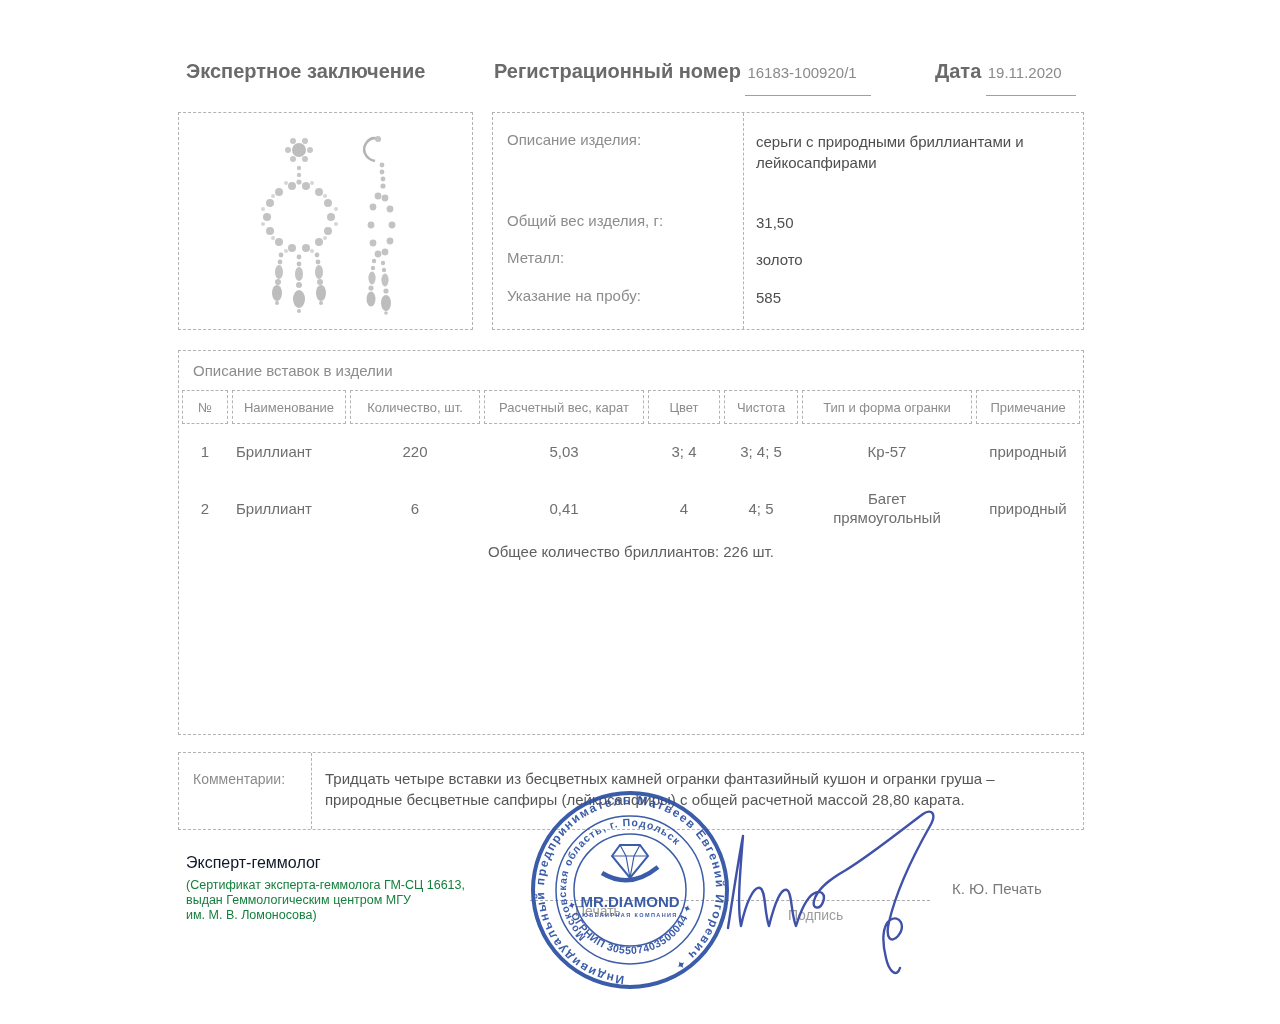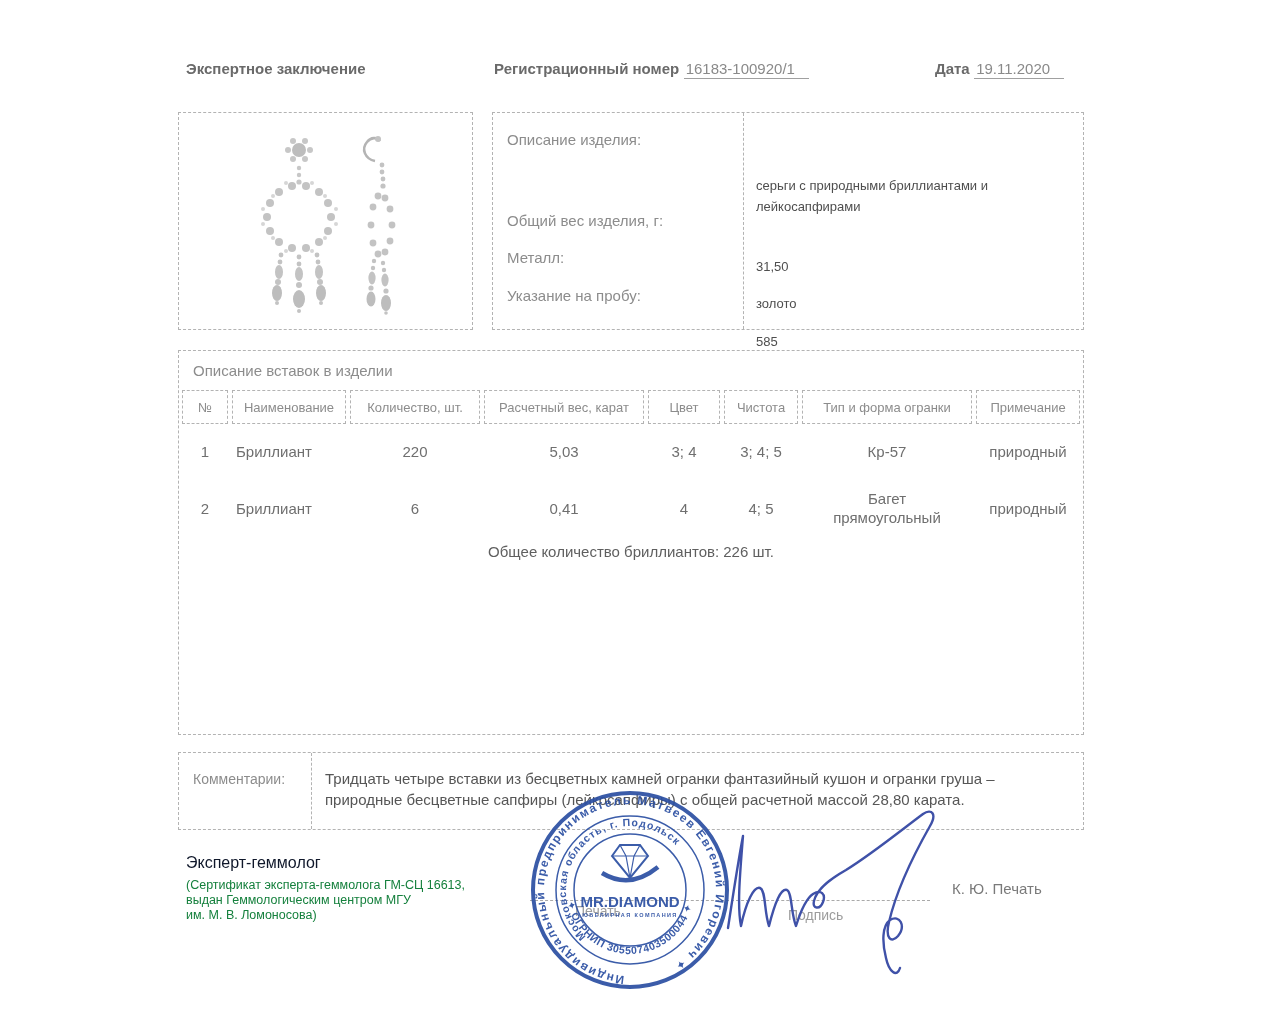--- a/index.html
+++ b/index.html
@@ -2,27 +2,27 @@
 <html><head>
 <meta charset="utf-8">
 <style>
   html,body{margin:0;padding:0;background:#ffffff;}
   #page{
     position:relative;width:1280px;height:1024px;background:#ffffff;overflow:hidden;
     font-family:"Liberation Sans","DejaVu Sans",sans-serif;
   }
   .abs{position:absolute;}
   
-  .hdr-label{font-weight:bold;color:#6a6a6a;font-size:15px;}
-  .hdr-value{color:#8a8a8a;font-size:15px;border-bottom:1px solid #a0a0a0;padding:0 14px 1px 2px;}
+  .hdr-label{font-weight:bold;color:#6a6a6a;font-size:20px;}
+  .hdr-value{color:#8a8a8a;font-size:15px;border-bottom:1px solid #a0a0a0;padding:0 14px 14px 2px;}
   
   .dbox{border:1px dashed #b3b3b3;box-sizing:border-box;background:#fff;}
   
   .f-label{color:#8c8c8c;font-size:15px;}
-  .f-value{color:#4e4e4e;font-size:13px;line-height:21px;margin-top:44px;}
+  .f-value{color:#4e4e4e;font-size:15px;line-height:21px;}
   .vsep{position:absolute;top:0;bottom:0;border-left:1px dashed #b3b3b3;}
   
   .sec-title{color:#8c8c8c;font-size:15px;}
   .tcols{display:flex;gap:4px;}
   .hcell{
     border:1px dashed #b3b3b3;box-sizing:border-box;height:34px;
     display:flex;align-items:center;justify-content:center;
     color:#8c8c8c;font-size:13px;text-align:center;
   }
   .rcell{

